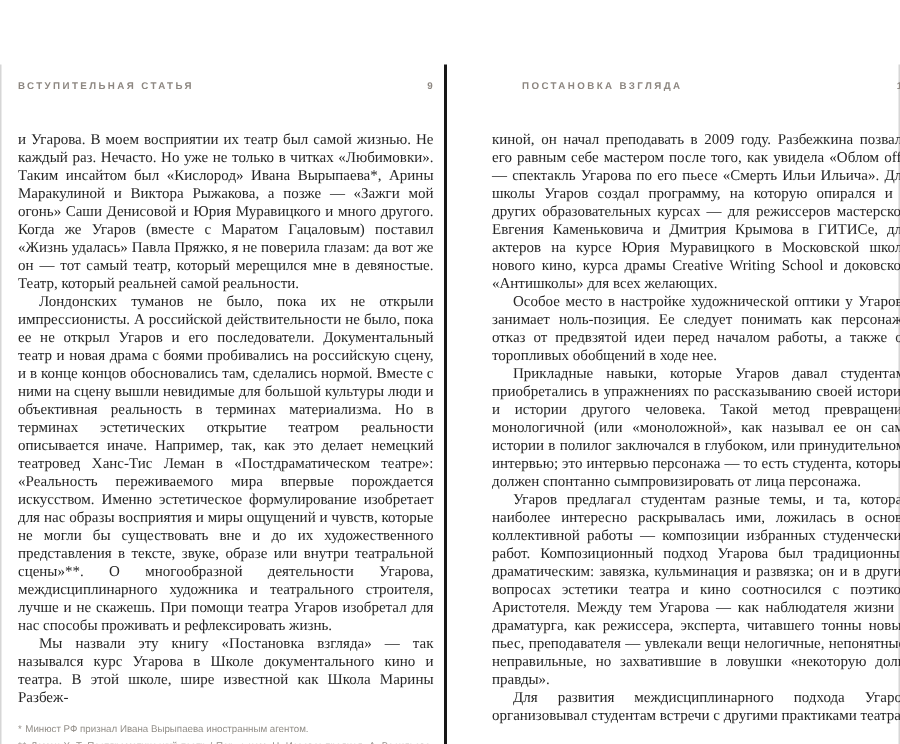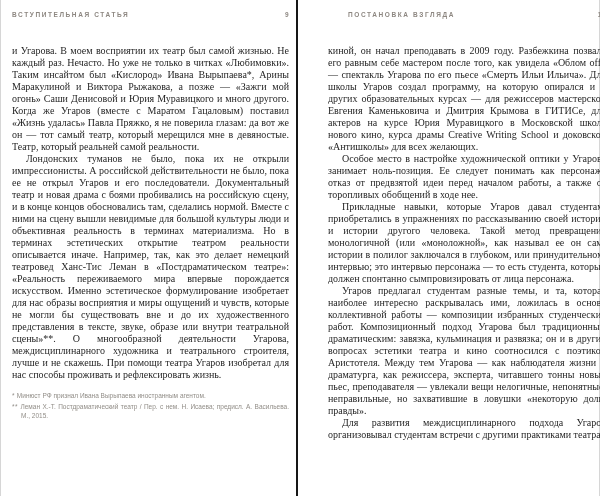--- a/index.html
+++ b/index.html
@@ -2,21 +2,21 @@
 <html lang="ru"><head>
 <meta charset="utf-8">
 <style>
   html, body { margin:0; padding:0; }
   body {
     width:600px; height:496px;
     background:#ffffff;
     font-family:"Liberation Serif","DejaVu Serif",serif;
     position:relative; overflow:hidden;
   }
-  .spread { position:absolute; inset:0; }
+  .spread { position:absolute; inset:0;margin-top:43px; }
   .edge { position:absolute; top:0; bottom:0; width:1px; background:#d6d6d6; }
   .edge--left { left:0; }
   .edge--right { right:0; }
   .seam { position:absolute; top:0; bottom:0; left:296px; width:2px; background:#171717; }
 
   .page { position:absolute; top:11px; }
   .page--left  { left:12px;  width:277px; }
   .page--right { left:328px; width:278px; }
 
   .page-header {
@@ -54,20 +54,21 @@
   <div class="edge edge--right"></div>
 
   <div class="page page--left">
     <div class="page-header">
       <span class="running-head">ВСТУПИТЕЛЬНАЯ СТАТЬЯ</span>
       <span class="page-number">9</span>
     </div>
     <div class="page-body">
         <p class="para">и Угарова. В моем восприятии их театр был самой жизнью. Не каждый раз. Нечасто. Но уже не только в читках «Любимовки». Таким инсайтом был «Кислород» Ивана Вырыпаева*, Арины Маракулиной и Виктора Рыжакова, а позже — «Зажги мой огонь» Саши Денисовой и Юрия Муравицкого и много другого. Когда же Угаров (вместе с Маратом Гацаловым) поставил «Жизнь удалась» Павла Пряжко, я не поверила глазам: да вот же он — тот самый театр, который мерещился мне в девяностые. Театр, который реальней самой реальности.</p>
         <p class="para indent">Лондонских туманов не было, пока их не открыли импрессионисты. А российской действительности не было, пока ее не открыл Угаров и его последователи. Документальный театр и новая драма с боями пробивались на российскую сцену, и в конце концов обосновались там, сделались нормой. Вместе с ними на сцену вышли невидимые для большой культуры люди и объективная реальность в терминах материализма. Но в терминах эстетических открытие театром реальности описывается иначе. Например, так, как это делает немецкий театровед Ханс-Тис Леман в «Постдраматическом театре»: «Реальность переживаемого мира впервые порождается искусством. Именно эстетическое формулирование изобретает для нас образы восприятия и миры ощущений и чувств, которые не могли бы существовать вне и до их художественного представления в тексте, звуке, образе или внутри театральной сцены»**. О многообразной деятельности Угарова, междисциплинарного художника и театрального строителя, лучше и не скажешь. При помощи театра Угаров изобретал для нас способы проживать и рефлексировать жизнь.</p>
+        <p class="para indent">Мы назвали эту книгу «Постановка взгляда» — так назывался курс Угарова в Школе документального кино и театра. В этой школе, шире известной как Школа Марины Разбеж-</p>
       </div>
     <div class="footnotes">
         <p class="footnote"><span class="fn-marker">*</span>&nbsp;Минюст РФ признал Ивана Вырыпаева иностранным агентом.</p>
         <p class="footnote"><span class="fn-marker">**</span>&nbsp;Леман Х.-Т. Постдраматический театр / Пер. с нем. Н. Исаева; предисл. А. Васильева. М., 2015.</p>
       </div>
   </div>
 
   <div class="page page--right">
     <div class="page-header">
       <span class="running-head">ПОСТАНОВКА ВЗГЛЯДА</span>

